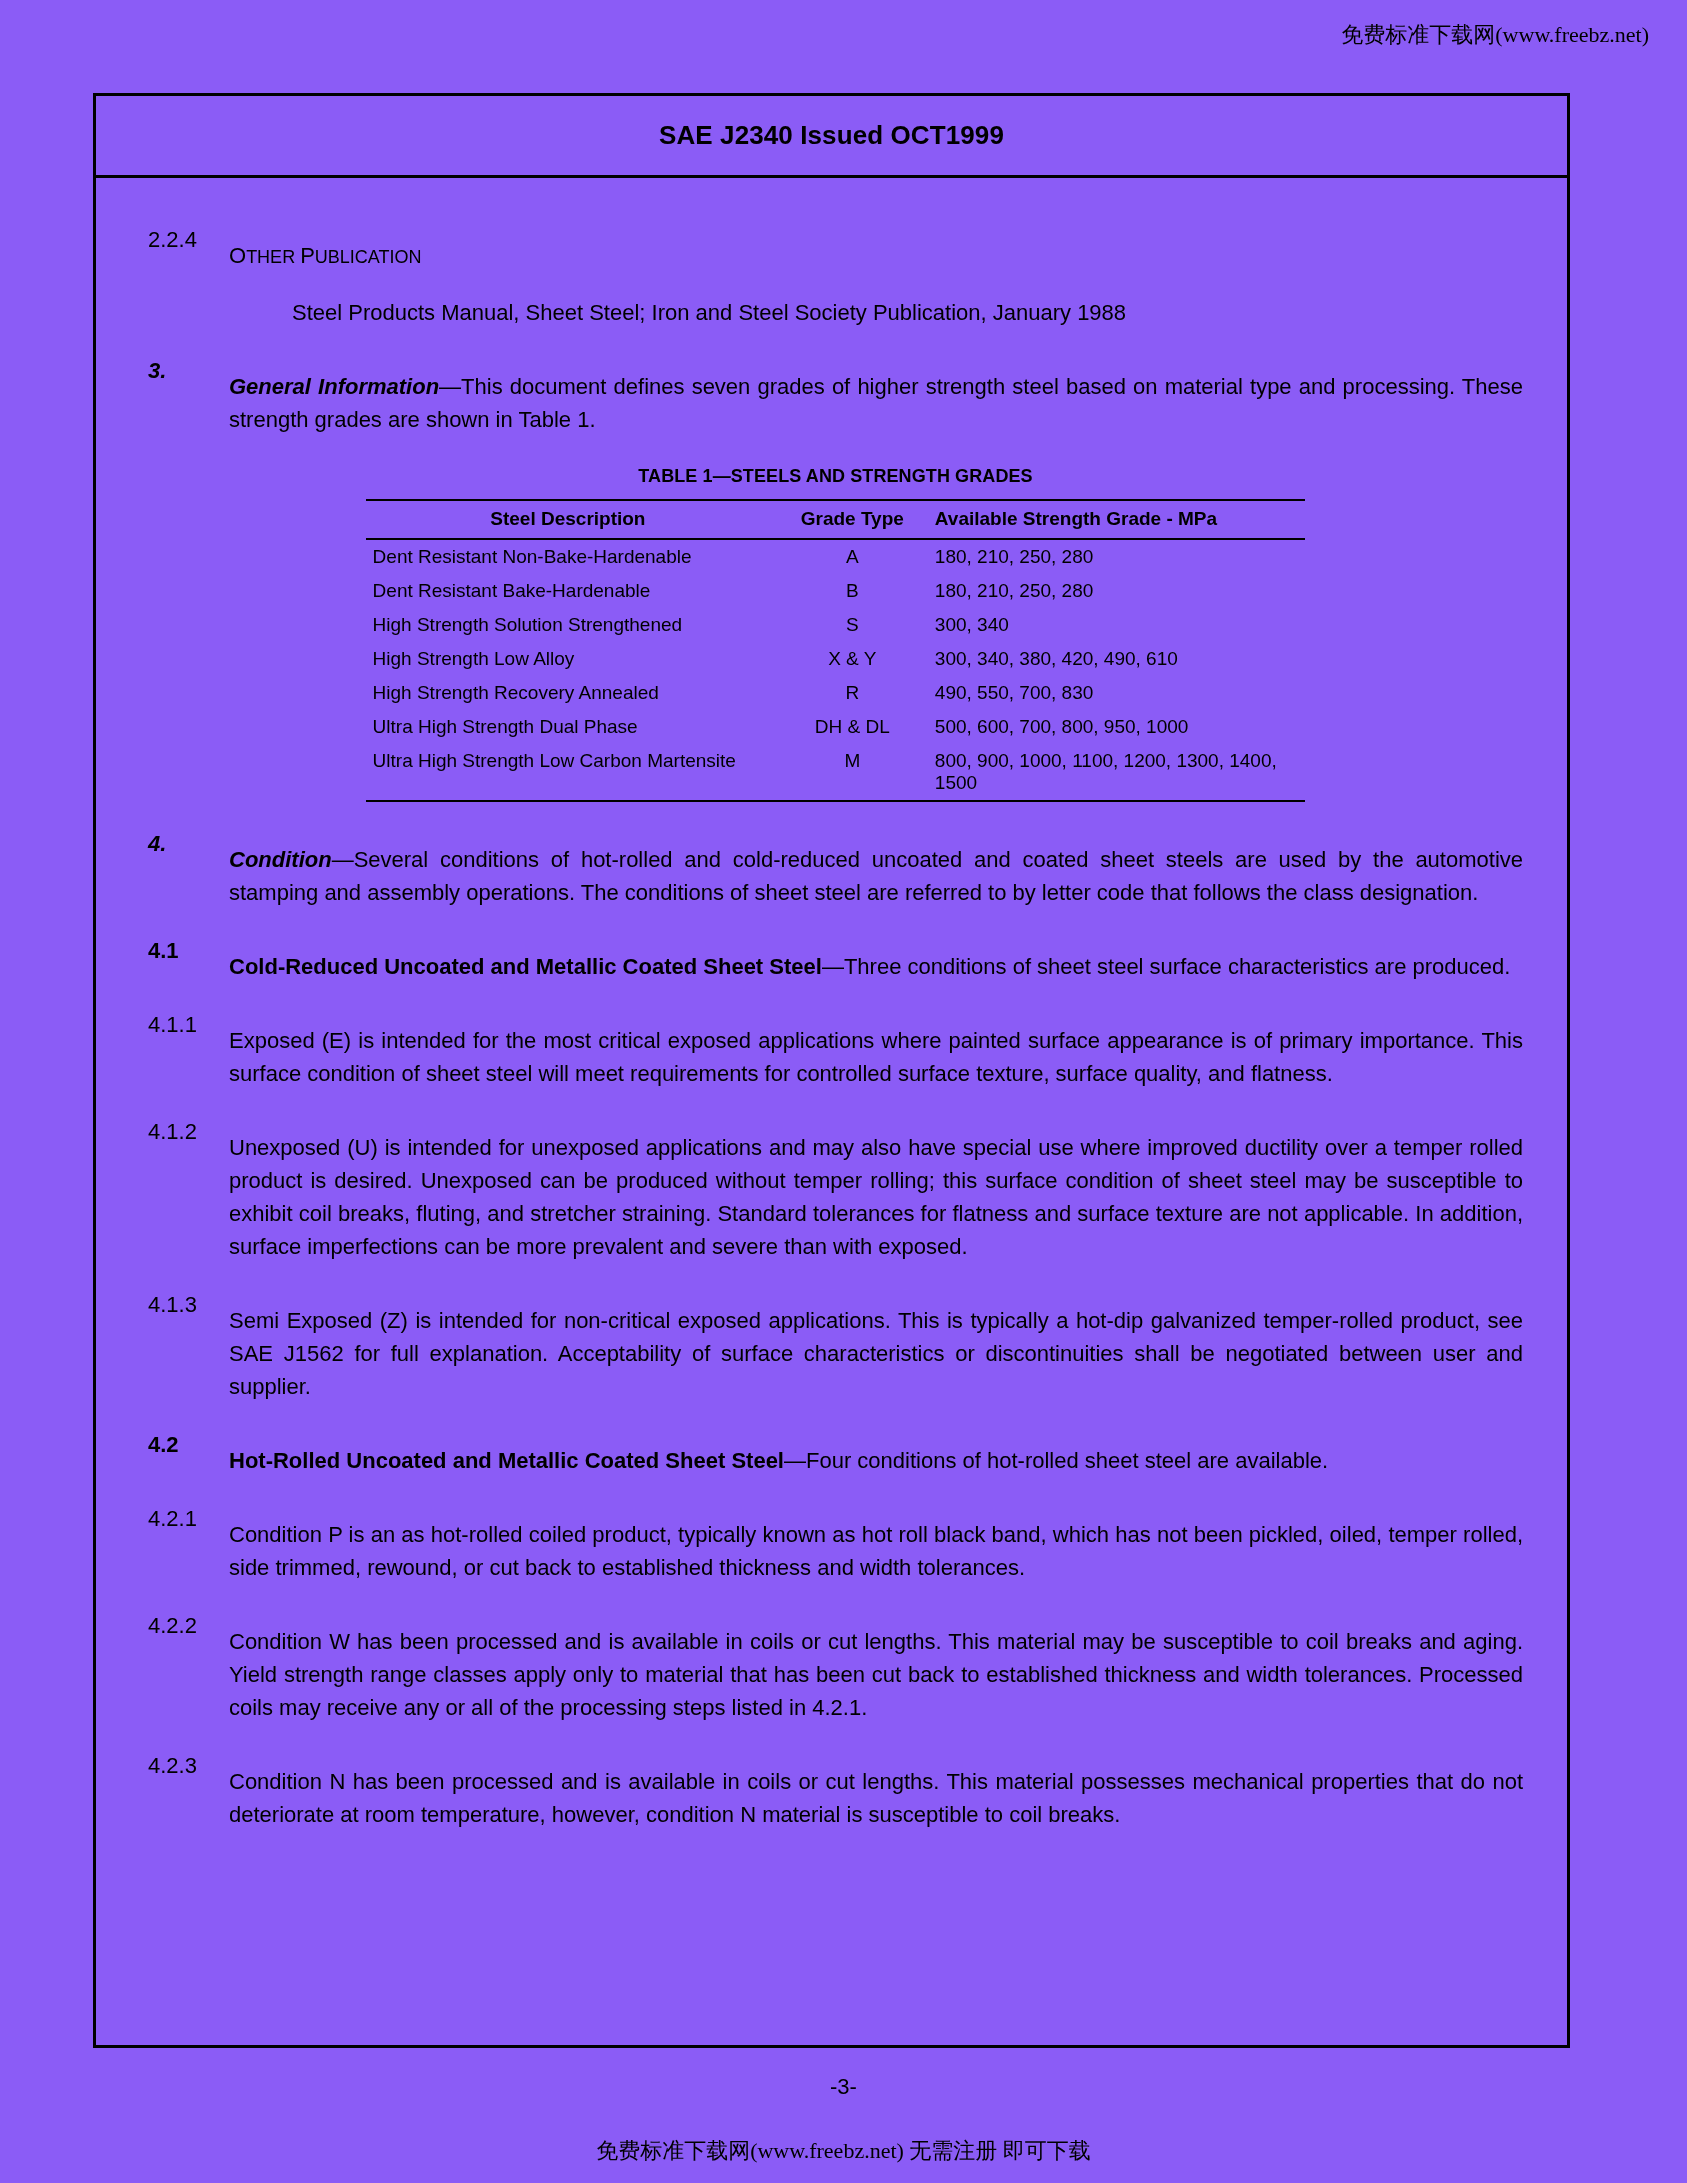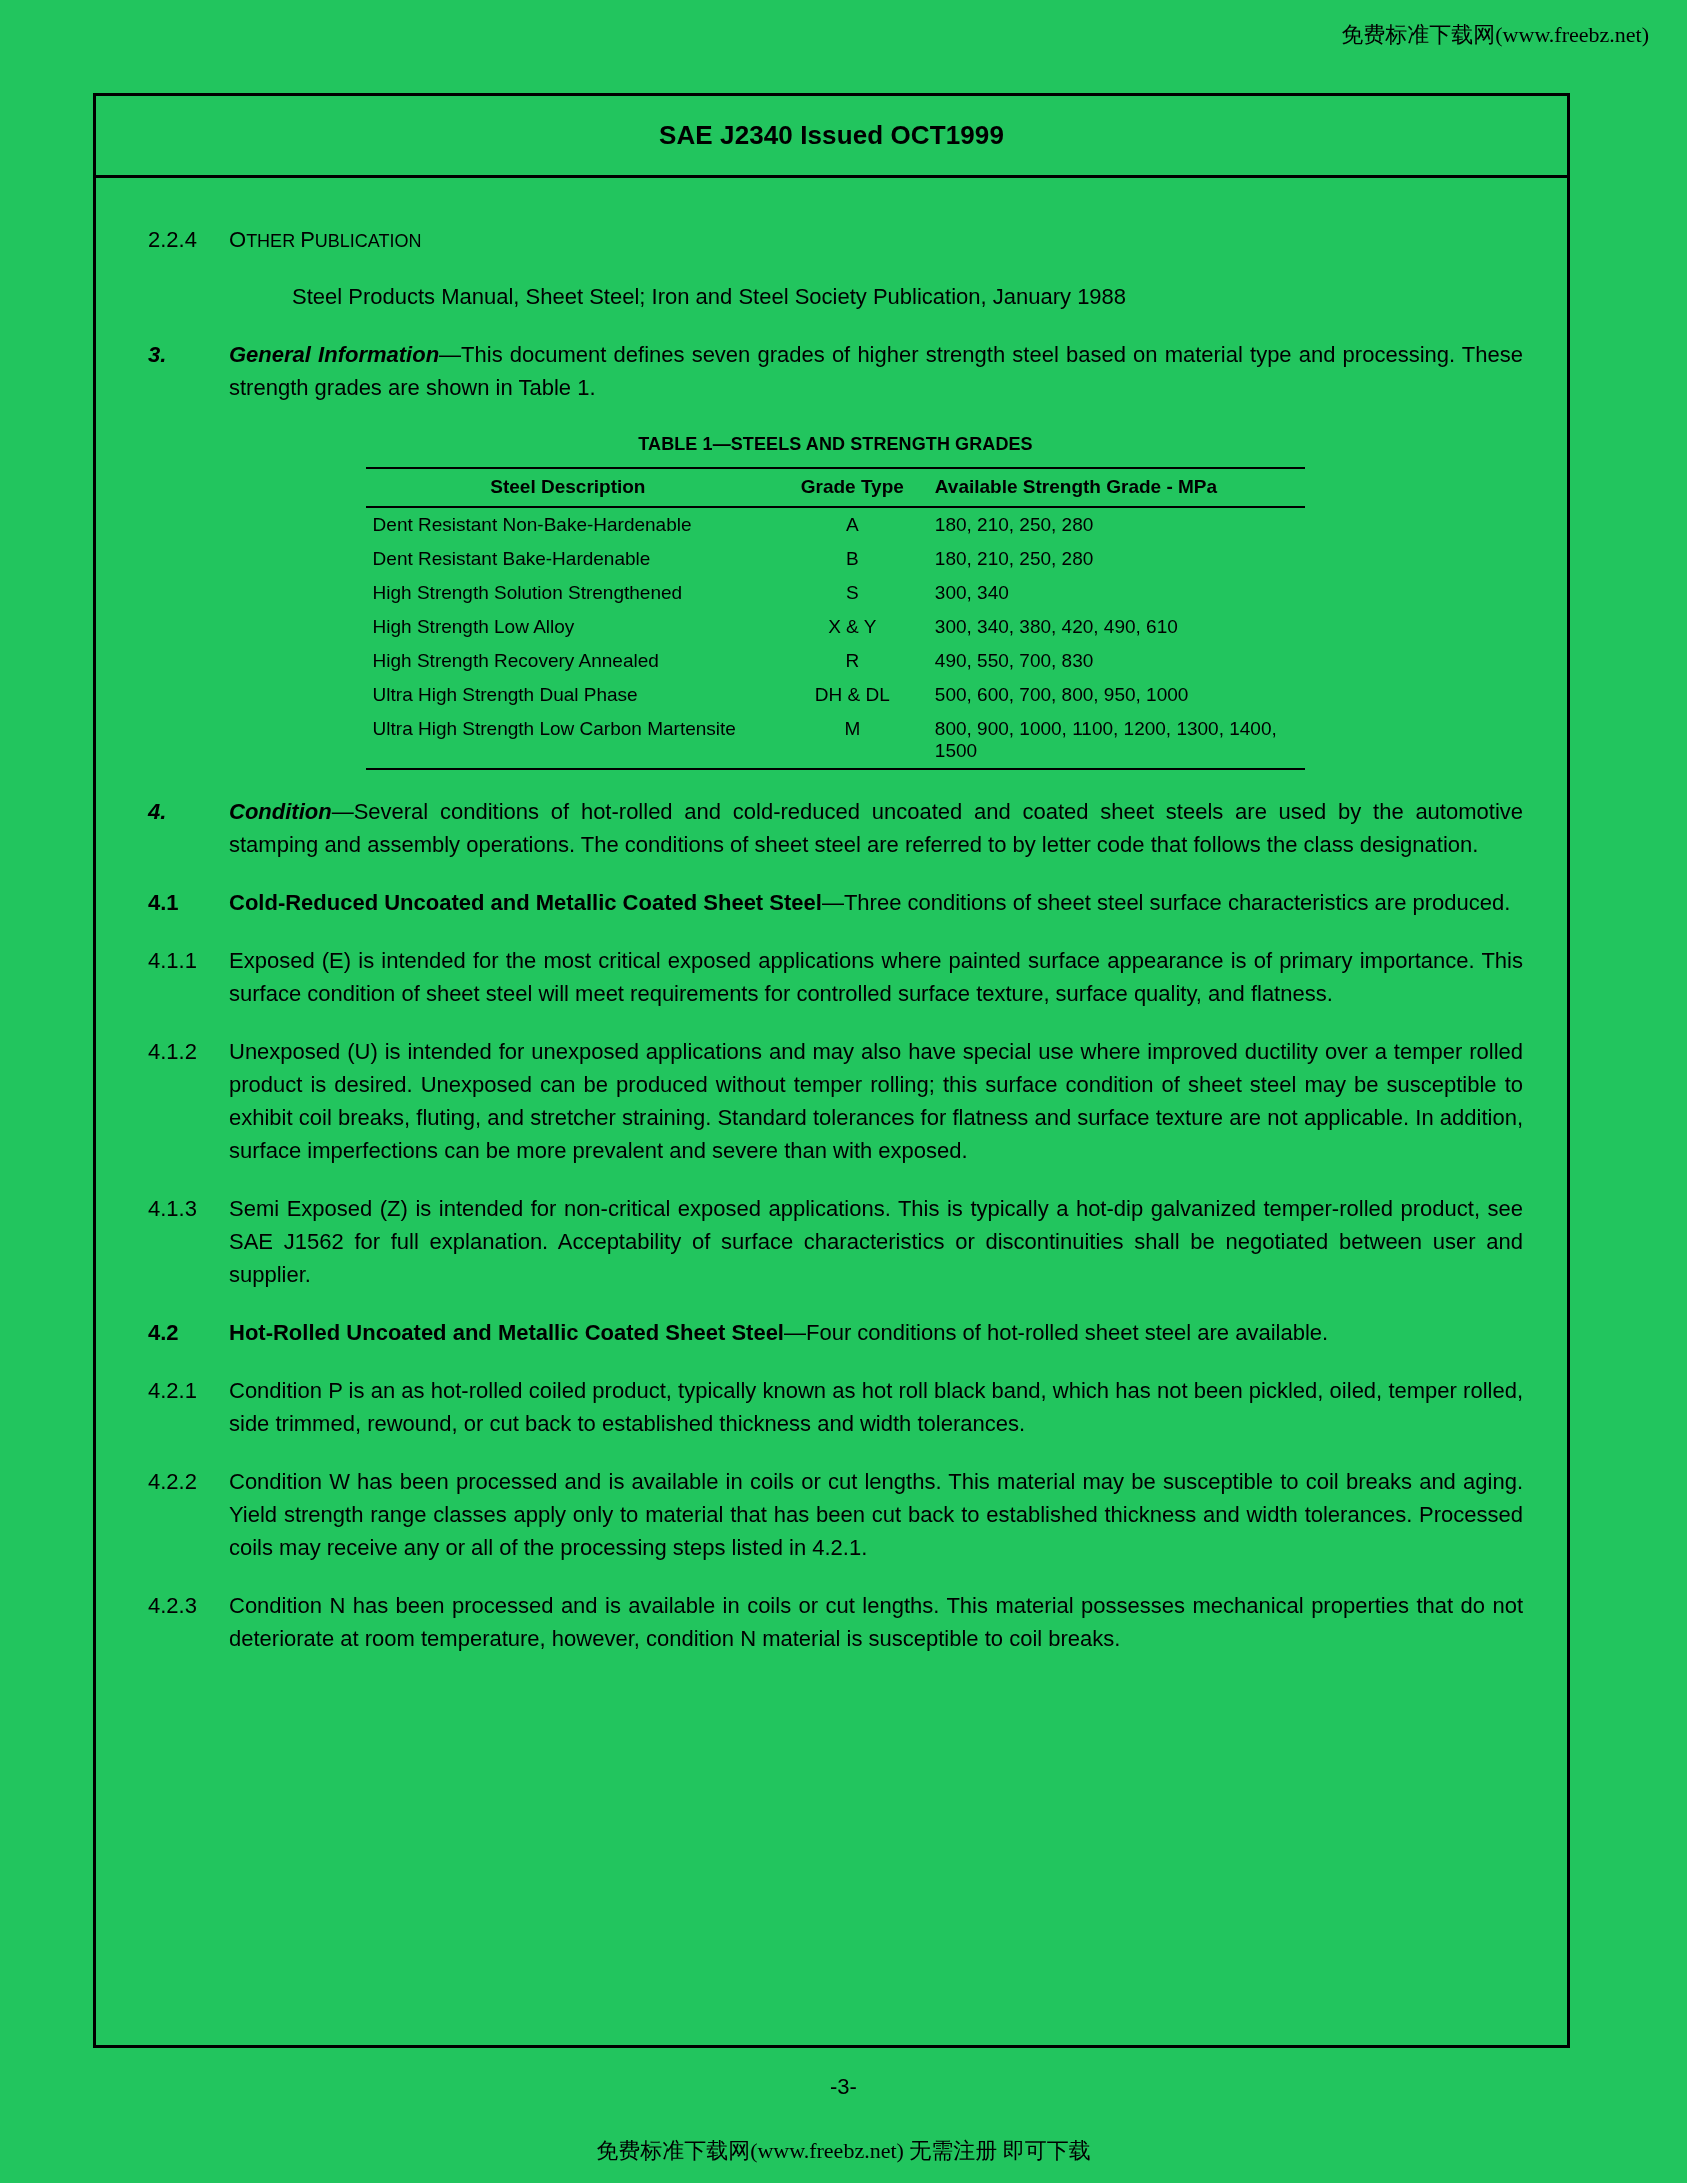--- a/index.html
+++ b/index.html
@@ -8,21 +8,21 @@
     background: #ffffff;
   }
   body {
     font-family: "Liberation Sans", sans-serif;
     color: #000000;
   }
   #page {
     position: relative;
     width: 1687px;
     height: 2183px;
-    background: #22c55e;
+    background: #8b5cf6;
     box-sizing: border-box;
     overflow: hidden;
   }
 
   
   .top-watermark {
     position: absolute;
     top: 20px;
     right: 38px;
     font-family: "Liberation Serif", serif;
@@ -90,20 +90,21 @@
 
   .num.bold  { font-weight: bold; }
   .num.italic-bold { font-weight: bold; font-style: italic; }
 
   .txt {
     flex: 1 1 auto;
     font-size: 22px;
     line-height: 33px;
     text-align: justify;
     text-justify: inter-word;
+    margin-top: 16px;
   }
   .txt.left { text-align: left; }
   .lead-bi { font-weight: bold; font-style: italic; }
   .lead-b  { font-weight: bold; }
 
   
   .smallcaps {
     font-size: 22px;
     line-height: 33px;
   }

